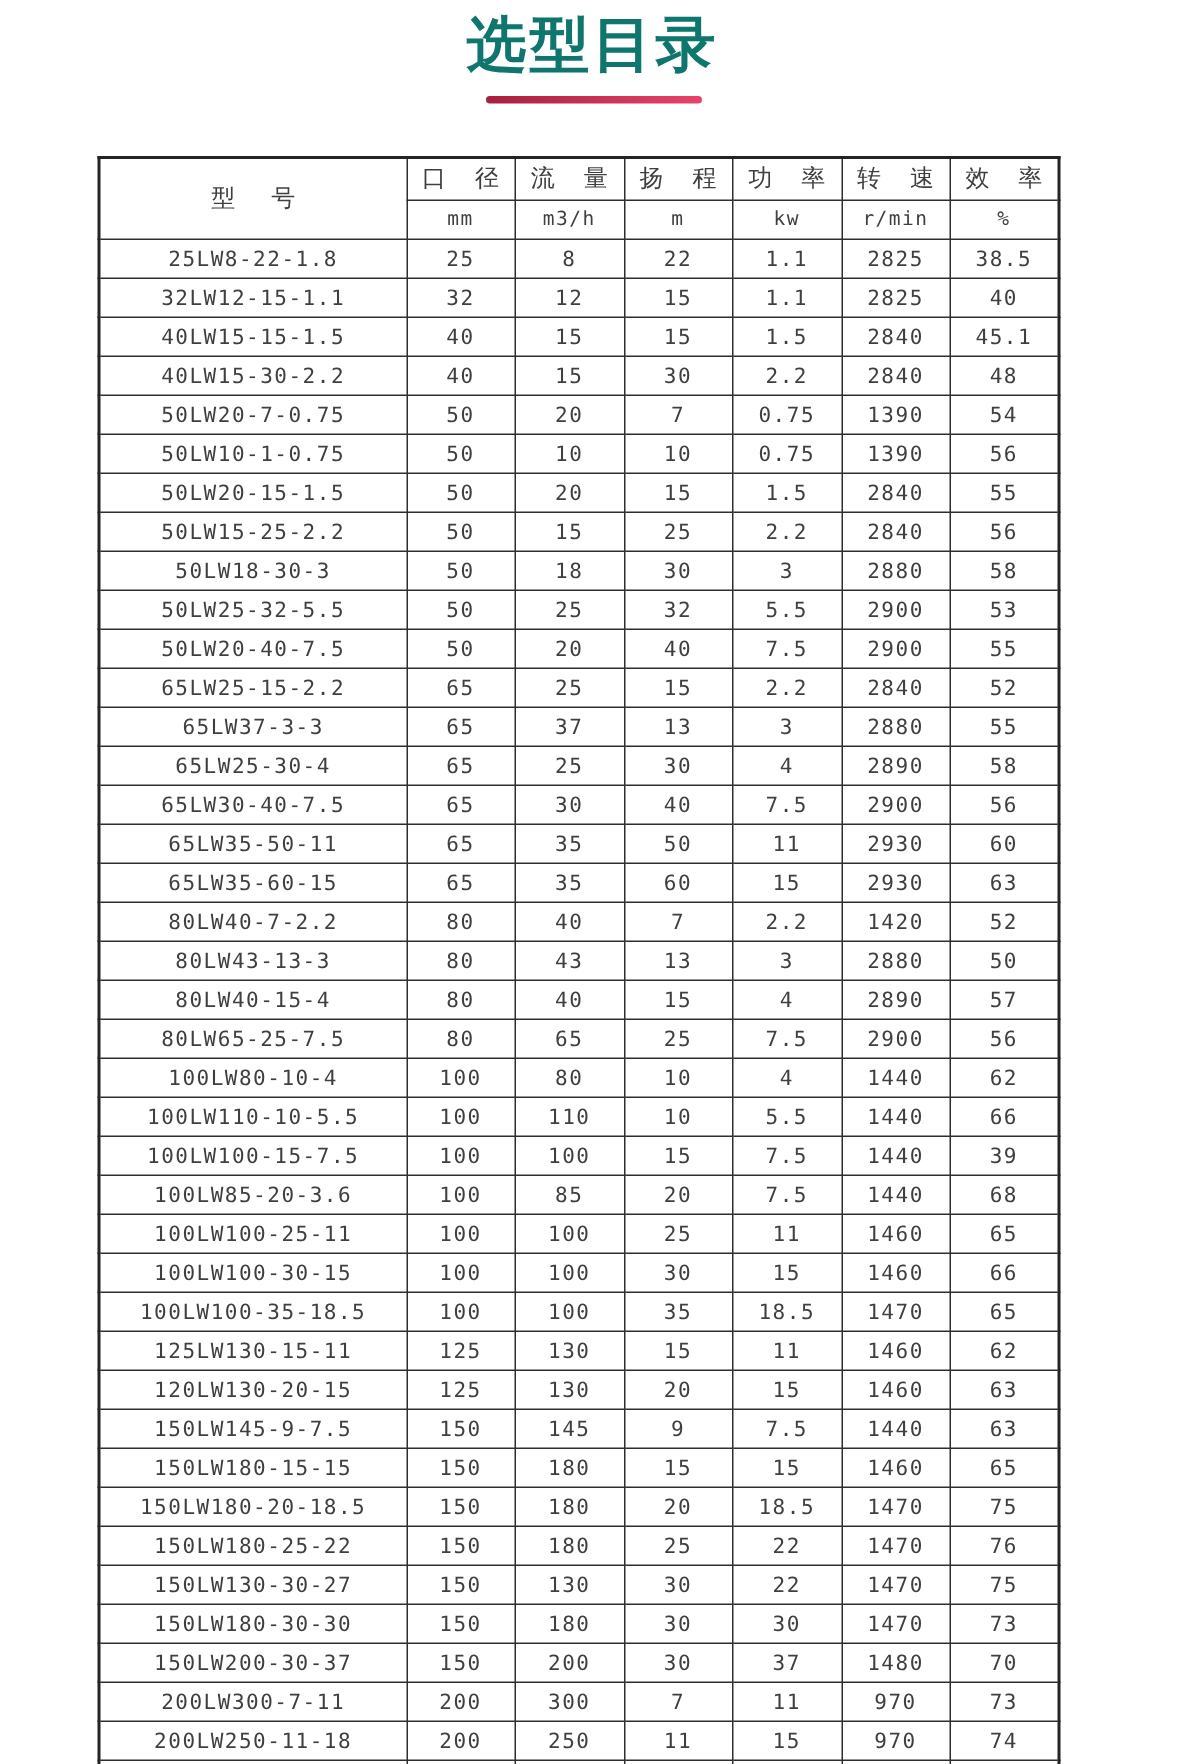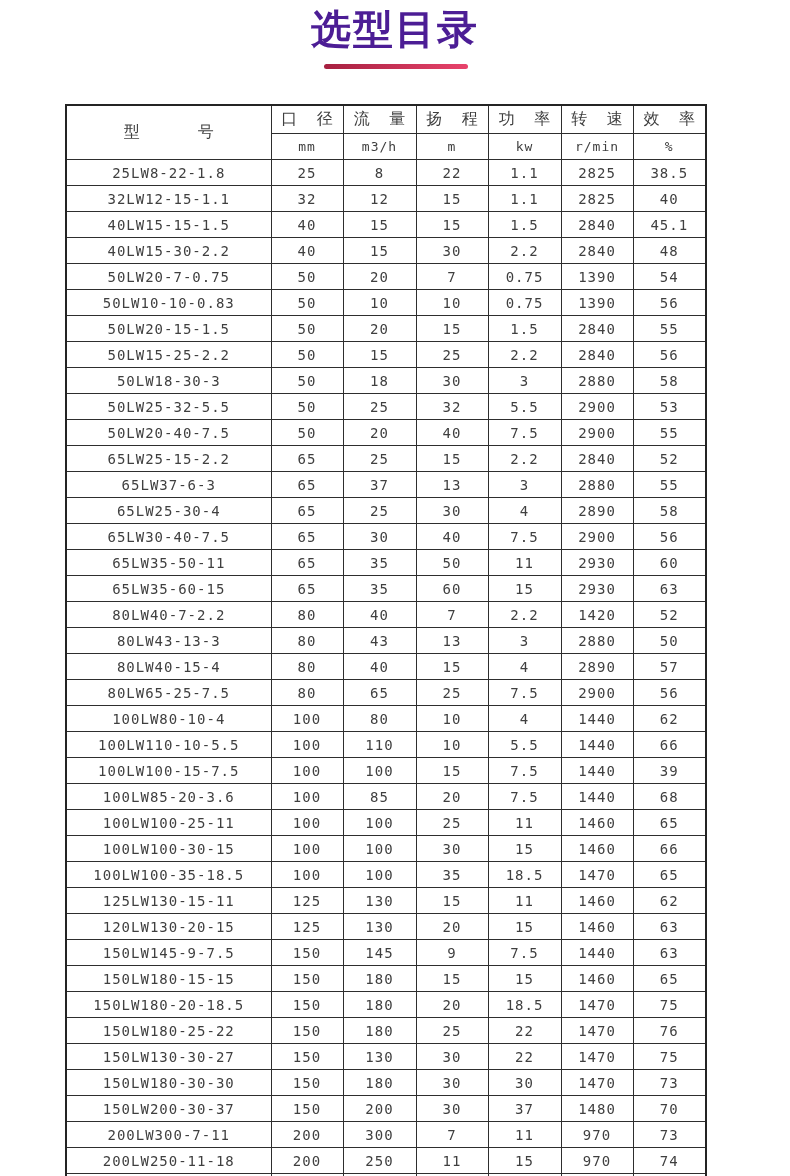--- a/index.html
+++ b/index.html
@@ -16,21 +16,21 @@
   }
   .title {
     position: absolute;
     top: 2px;
     left: 0;
     width: 790px;
     text-align: center;
     margin: 0;
     font-size: 40px;
     font-weight: bold;
-    color: #4c1d95;
+    color: #0f766e;
     letter-spacing: 2px;
     font-family: "DejaVu Sans", sans-serif;
   }
   .title-underline {
     position: absolute;
     top: 64px;
     left: 324px;
     width: 144px;
     height: 5px;
     border-radius: 3px;
@@ -51,21 +51,21 @@
   table.catalog th, table.catalog td {
     border: 1px solid #2e2e2e;
     text-align: center;
     vertical-align: middle;
     padding: 0;
     overflow: hidden;
     white-space: pre;
   }
   table.catalog thead tr.labels th { height: 27px; font-size: 16px; font-weight: normal; }
   table.catalog thead tr.units  th { height: 25px; font-size: 13px; font-weight: normal; letter-spacing: 1px; }
-  table.catalog th.model-h { font-size: 16px; font-weight: normal; }
+  table.catalog th.model-h { font-size: 16px; font-weight: normal; font-family: Liberation Serif, serif; }
   table.catalog tbody td {
     height: 25px;
     font-size: 14px;
     letter-spacing: 1px;
   }
   table.catalog tbody tr.phantom td { height: 26px; border-top: 1px solid #2e2e2e; }
 </style>
 </head>
 <body>
 
@@ -141,21 +141,21 @@
       <tr>
         <td>50LW20-7-0.75</td>
         <td>50</td>
         <td>20</td>
         <td>7</td>
         <td>0.75</td>
         <td>1390</td>
         <td>54</td>
       </tr>
       <tr>
-        <td>50LW10-10-0.83</td>
+        <td>50LW10-1-0.75</td>
         <td>50</td>
         <td>10</td>
         <td>10</td>
         <td>0.75</td>
         <td>1390</td>
         <td>56</td>
       </tr>
       <tr>
         <td>50LW20-15-1.5</td>
         <td>50</td>
@@ -204,21 +204,21 @@
       <tr>
         <td>65LW25-15-2.2</td>
         <td>65</td>
         <td>25</td>
         <td>15</td>
         <td>2.2</td>
         <td>2840</td>
         <td>52</td>
       </tr>
       <tr>
-        <td>65LW37-6-3</td>
+        <td>65LW37-3-3</td>
         <td>65</td>
         <td>37</td>
         <td>13</td>
         <td>3</td>
         <td>2880</td>
         <td>55</td>
       </tr>
       <tr>
         <td>65LW25-30-4</td>
         <td>65</td>

